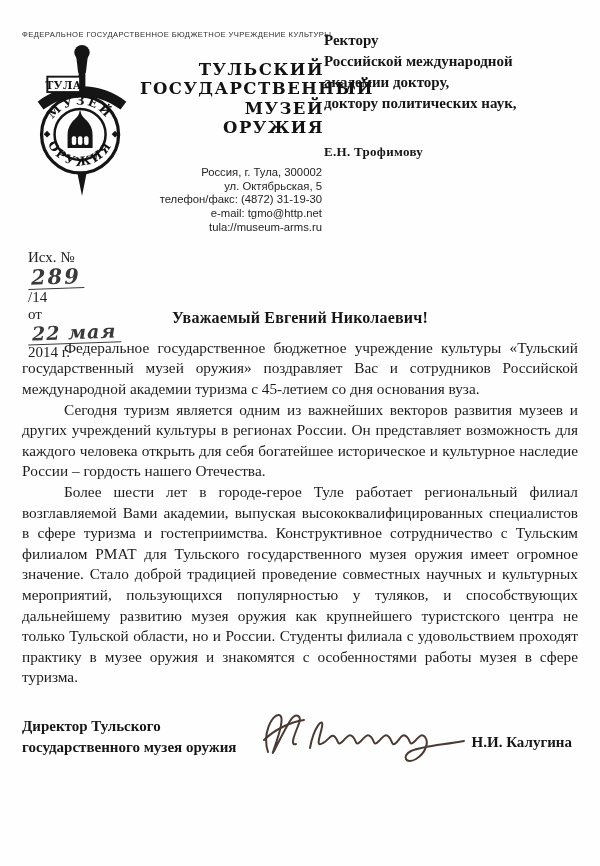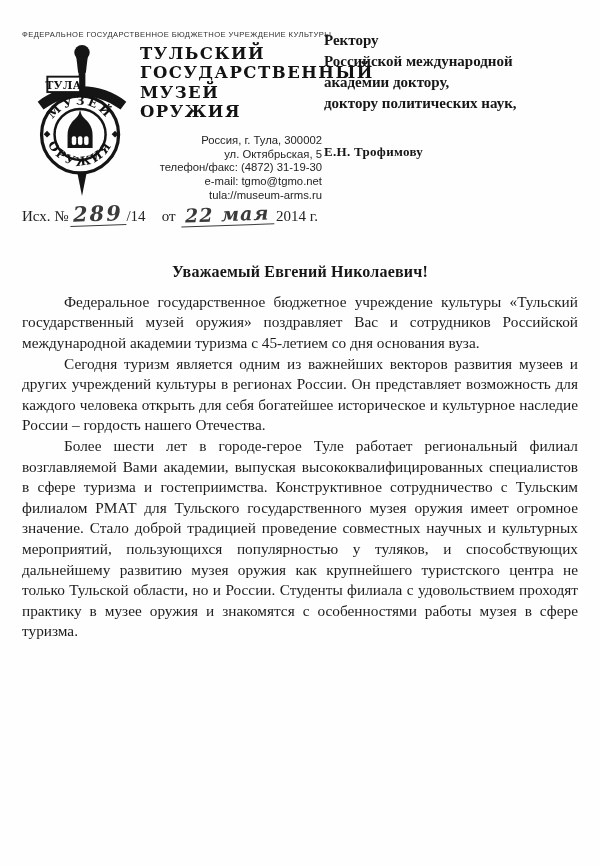--- a/index.html
+++ b/index.html
@@ -13,31 +13,31 @@
   .letterhead{width:302px;flex-shrink:0;}
   .org-type{
     font-family:"Liberation Sans",sans-serif;font-size:7.6px;letter-spacing:.42px;
     color:#2d2d2d;text-align:center;white-space:nowrap;margin-bottom:3px;
   }
   .lh-row{display:flex;}
   .logo-svg{width:116px;height:156px;flex-shrink:0;margin-left:2px;}
   .lh-right{width:184px;margin-left:0;}
   .org-name{
     font-family:"DejaVu Serif",serif;font-weight:bold;font-size:16.5px;
-    line-height:1.18;letter-spacing:1.5px;text-align:left;color:#131313;margin-top:2px;
+    line-height:1.18;letter-spacing:1.5px;text-align:right;color:#131313;margin-top:18px;
   }
   .address{
-    margin-top:12px;text-align:right;font-family:"Liberation Sans",sans-serif;
+    margin-top:28px;text-align:right;font-family:"Liberation Sans",sans-serif;
     font-size:11.3px;line-height:1.22;color:#242424;padding-right:2px;
   }
   .recipient{width:258px;text-align:left;font-weight:bold;font-size:15px;
     line-height:21px;color:#161616;margin-top:0;}
   .recipient .name{margin-top:27px;font-size:13px;letter-spacing:.3px;}
   
-  .refline{margin-top:0;font-size:15px;color:#222;display:flex;align-items:baseline;height:30px;}
+  .refline{margin-top:14px;font-size:15px;color:#222;display:flex;align-items:baseline;height:30px;flex-direction:column;}
   .hw{
     font-family:"DejaVu Serif",serif;font-style:italic;font-weight:600;
     color:#3a3a3a;border-bottom:1.4px solid #3a3a3a;display:inline-block;
     transform:rotate(-2deg);line-height:1;
   }
   .hw-num{font-size:21px;letter-spacing:2px;padding:0 3px 1px 3px;margin:0 1px;}
   .hw-date{font-size:19px;letter-spacing:1px;padding:0 4px 1px 4px;margin:0 2px 0 6px;}
   .ref-gap{display:inline-block;width:16px;}
   
   .salutation{margin-top:30px;text-align:center;font-weight:bold;font-size:16px;color:#161616;letter-spacing:.2px;}
@@ -106,21 +106,21 @@
         <div class="lh-right">
           <div class="org-name">
             <div>ТУЛЬСКИЙ</div>
             <div>ГОСУДАРСТВЕННЫЙ</div>
             <div>МУЗЕЙ ОРУЖИЯ</div>
           </div>
           <div class="address">
             <div>Россия, г. Тула, 300002</div>
             <div>ул. Октябрьская, 5</div>
             <div>телефон/факс: (4872) 31-19-30</div>
-            <div>e-mail: tgmo@tgmo.net</div>
+            <div>e-mail: tgmo@http.net</div>
             <div>tula://museum-arms.ru</div>
           </div>
         </div>
       </div>
     </div>
 
     <div class="recipient">
       <div>Ректору</div>
       <div>Российской международной</div>
       <div>академии доктору,</div>
@@ -140,14 +140,28 @@
   </div>
 
   <div class="salutation">Уважаемый Евгений Николаевич!</div>
 
   <div class="body-text">
     <p>Федеральное государственное бюджетное учреждение культуры «Тульский государственный музей оружия» поздравляет Вас и сотрудников Российской международной академии туризма с 45-летием со дня основания вуза.</p>
     <p>Сегодня туризм является одним из важнейших векторов развития музеев и других учреждений культуры в регионах России. Он представляет возможность для каждого человека открыть для себя богатейшее историческое и культурное наследие России – гордость нашего Отечества.</p>
     <p>Более шести лет в городе-герое Туле работает региональный филиал возглавляемой Вами академии, выпуская высококвалифицированных специалистов в сфере туризма и гостеприимства. Конструктивное сотрудничество с Тульским филиалом РМАТ для Тульского государственного музея оружия имеет огромное значение. Стало доброй традицией проведение совместных научных и культурных мероприятий, пользующихся популярностью у туляков, и способствующих дальнейшему развитию музея оружия как крупнейшего туристского центра не только Тульской области, но и России. Студенты филиала с удовольствием проходят практику в музее оружия и знакомятся с особенностями работы музея в сфере туризма.</p>
   </div>
 
+  <div class="sig-row">
+    <div class="sig-title">
+      <div>Директор Тульского</div>
+      <div>государственного музея оружия</div>
+    </div>
+    <svg class="sig-svg" viewBox="0 0 225 72" aria-hidden="true">
+      <g fill="none" stroke="#4a3a33" stroke-width="2" stroke-linecap="round" stroke-linejoin="round">
+        <path d="M8,46 C2,28 12,8 19,9 C26,10 17,34 13,46 C11,52 22,28 30,15 C36,6 43,9 38,20 C34,30 30,40 36,38"></path>
+        <path d="M4,34 C14,24 30,16 44,14"></path>
+        <path d="M50,42 C54,20 64,10 62,21 C60,31 55,42 63,37 C69,34 71,27 75,31 C79,35 77,41 83,35 C87,31 89,27 93,31 C97,35 95,41 101,35 C105,31 107,27 111,31 C115,35 113,41 119,35 C123,31 125,27 129,31 C133,35 131,42 137,36 C141,31 143,27 147,31 C151,35 149,41 155,35 C159,31 161,27 165,31 C169,36 166,47 156,53 C146,59 141,50 151,45 C163,40 182,39 204,35"></path>
+      </g>
+    </svg>
+    <div class="sig-name">Н.И. Калугина</div>
+  </div>
 
 </div>
 
 </body></html>

